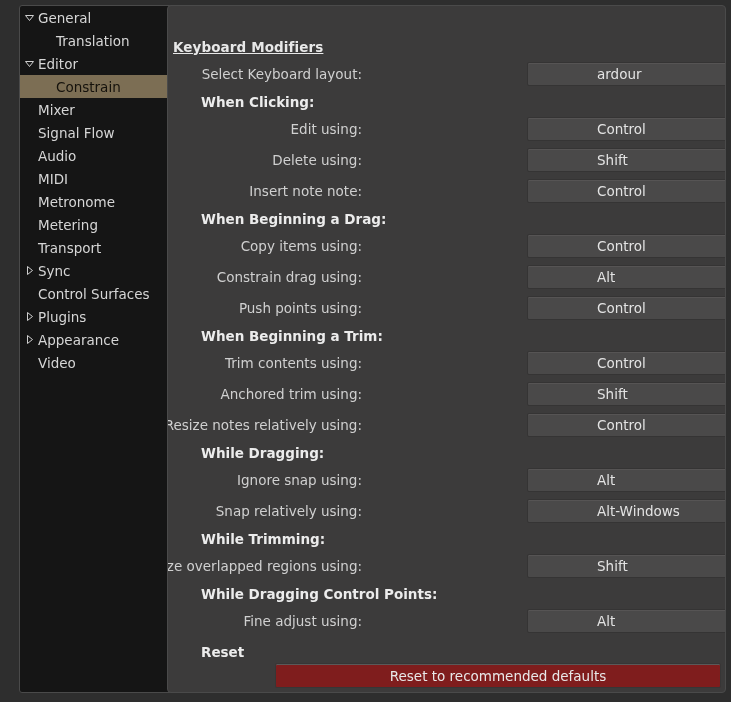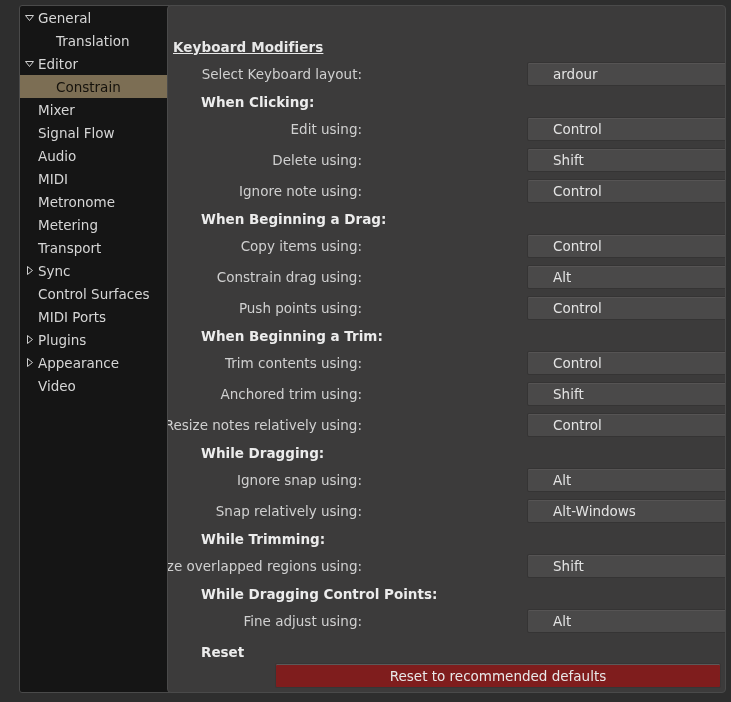--- a/index.html
+++ b/index.html
@@ -116,20 +116,21 @@
     display: flex;
     align-items: center;
     box-shadow: inset 0 1px 0 #565454;
   }
   .combo .value {
     padding-left: 25px;
     color: #e3e3e3;
     font-size: 13.5px;
     white-space: nowrap;
     overflow: hidden;
+    margin-left: 44px;
   }
 
   
   #reset-label {
     position: absolute;
     left: 33px;
     top: 638px;
     color: #ececec;
     font-size: 13.5px;
     font-weight: bold;
@@ -218,24 +219,20 @@
             <path d="M3.5 1.5 L8.5 5.5 L3.5 9.5 Z" fill="none" stroke="#cfcfcf" stroke-width="1"></path>
           </svg>
         </span>
         <span class="label">Sync</span>
       </div>
       <div class="tree-row indent-0">
         <span class="expander"></span>
         <span class="label">Control Surfaces</span>
       </div>
       <div class="tree-row indent-0">
-        <span class="expander"></span>
-        <span class="label">MIDI Ports</span>
-      </div>
-      <div class="tree-row indent-0">
         <span class="expander">
           <svg class="tri-outline" width="11" height="11" viewBox="0 0 11 11">
             <path d="M3.5 1.5 L8.5 5.5 L3.5 9.5 Z" fill="none" stroke="#cfcfcf" stroke-width="1"></path>
           </svg>
         </span>
         <span class="label">Plugins</span>
       </div>
       <div class="tree-row indent-0">
         <span class="expander">
           <svg class="tri-outline" width="11" height="11" viewBox="0 0 11 11">
@@ -268,21 +265,21 @@
             <span class="value">Control</span>
           </div>
         </div>
         <div class="row">
           <div class="fieldlabel">Delete using:</div>
           <div class="combo">
             <span class="value">Shift</span>
           </div>
         </div>
         <div class="row">
-          <div class="fieldlabel">Ignore note using:</div>
+          <div class="fieldlabel">Insert note note:</div>
           <div class="combo">
             <span class="value">Control</span>
           </div>
         </div>
         <div class="row group">
           <div class="grouplabel">When Beginning a Drag:</div>
         </div>
         <div class="row">
           <div class="fieldlabel">Copy items using:</div>
           <div class="combo">

